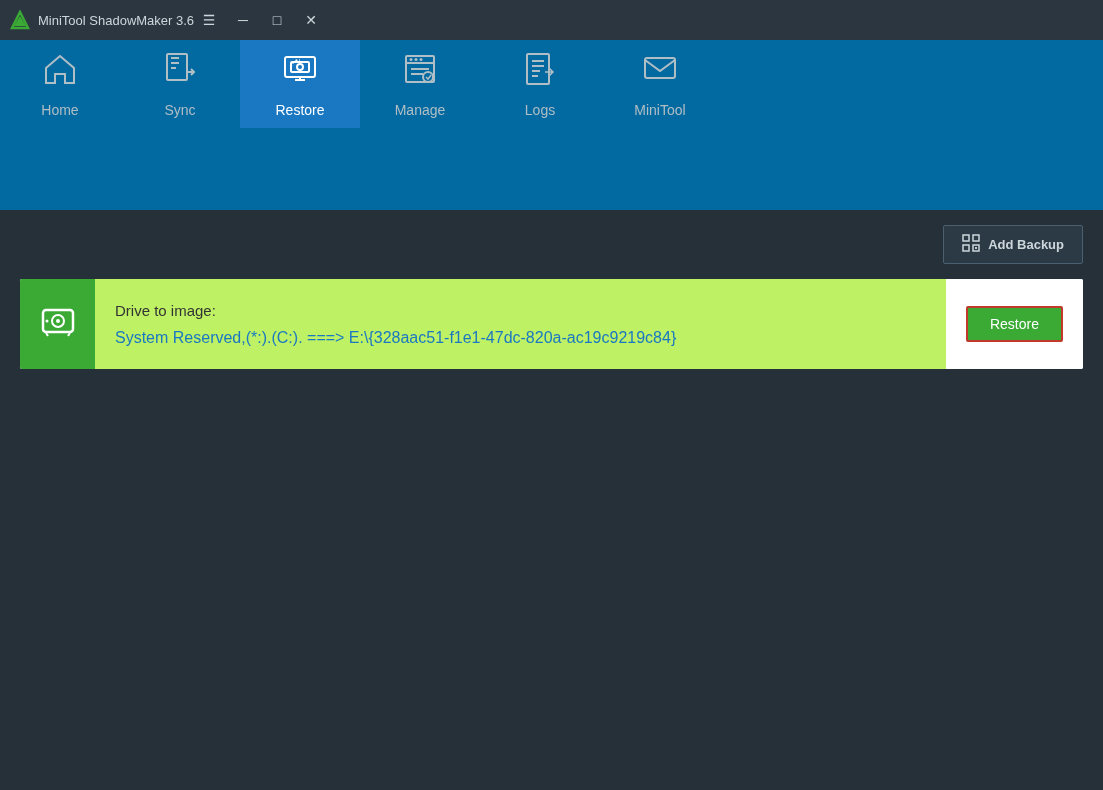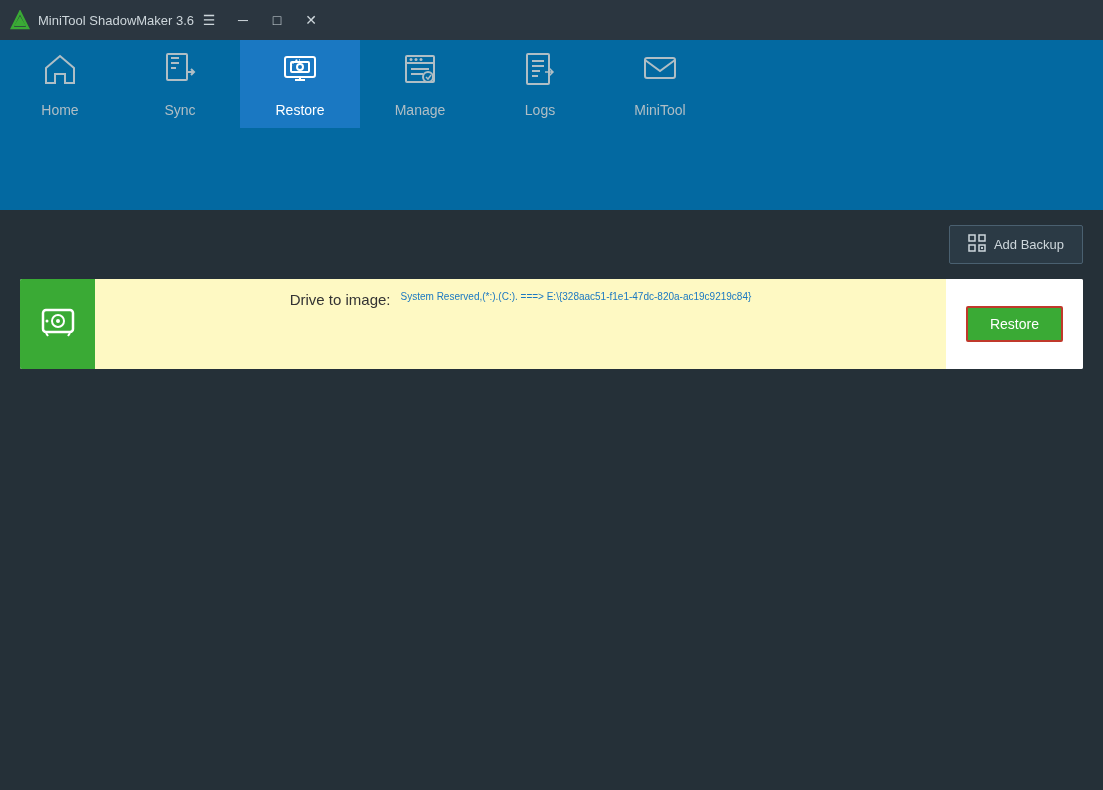--- a/index.html
+++ b/index.html
@@ -100,20 +100,21 @@
       background: #2b3a45;
       border: 1px solid #4a6070;
       color: #cdd6db;
       padding: 8px 18px;
       cursor: pointer;
       font-size: 13px;
       display: flex;
       align-items: center;
       gap: 8px;
       border-radius: 2px;
+      font-weight: bold;
     }
 
     
     .backup-card {
       display: flex;
       align-items: stretch;
       background: #f5f5f5;
       border-radius: 2px;
       overflow: hidden;
       min-height: 90px;
@@ -127,31 +128,32 @@
       flex-shrink: 0;
     }
     .card-left-accent .drive-icon {
       font-size: 32px;
       color: #fff;
     }
     .card-body {
       flex: 1;
       padding: 12px 20px;
       display: flex;
+      flex-direction: column;
       justify-content: center;
       gap: 10px;
-      background: #fef9c3;
+      background: #bef264;
     }
     .card-title {
       font-size: 15px;
       color: #333;
       font-weight: 500;
     }
     .card-detail {
-      font-size: 10px;
+      font-size: 16px;
       color: #1a78c2;
     }
     .card-actions {
       display: flex;
       align-items: center;
       justify-content: center;
       padding: 0 20px;
       background: #fff;
       flex-shrink: 0;
     }

